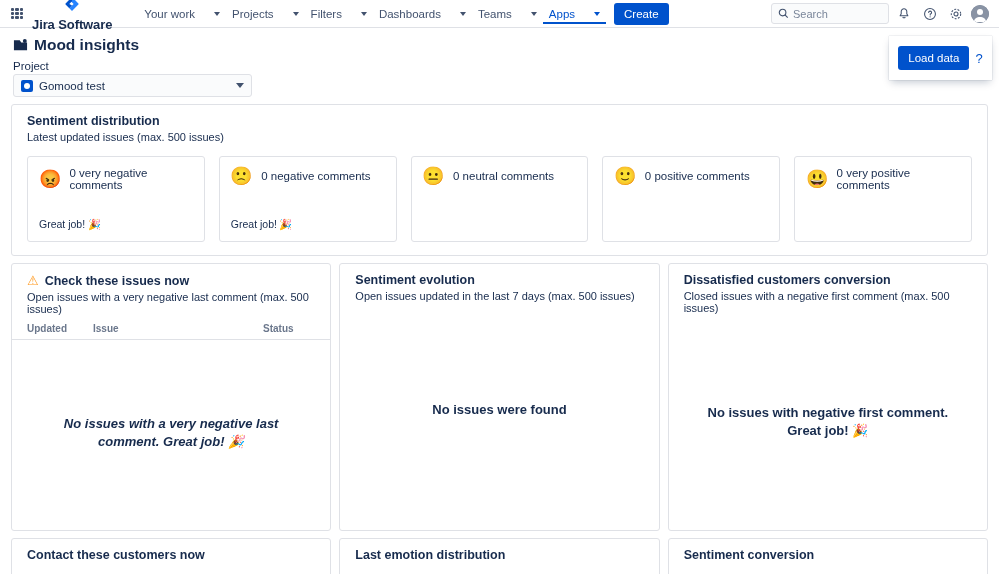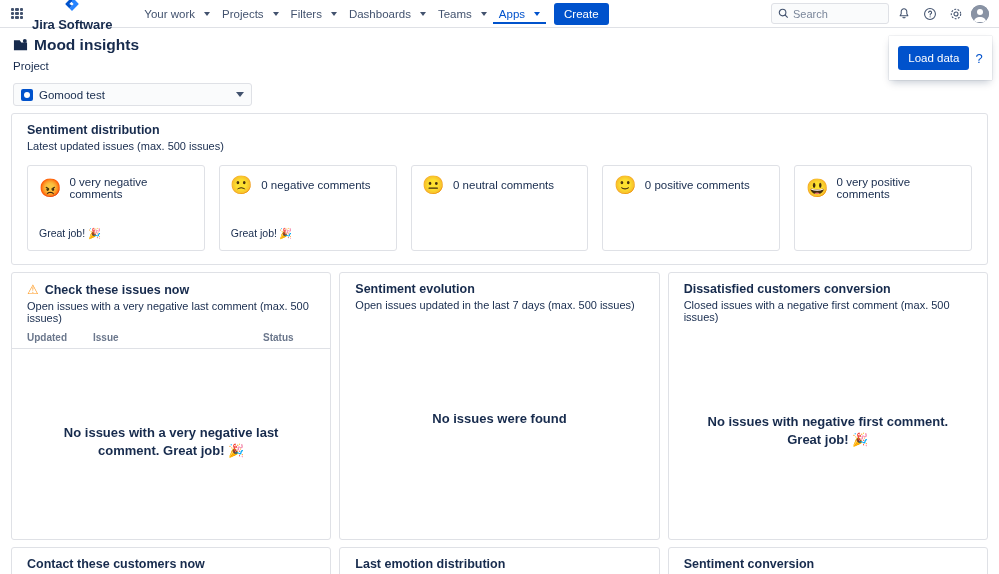--- a/index.html
+++ b/index.html
@@ -50,21 +50,21 @@
   }
   .brand-logo svg { display:block; }
   .brand-text {
     font-size: 13px;
     font-weight: 700;
     color: #172b4d;
     letter-spacing: -0.1px;
   }
 
   .navitem {
-    display: flex; align-items: center; gap: 9px;
+    display: flex; align-items: center; gap: 19px;
     font-size: 11.5px;
     color: #42526e;
     padding: 4px 6px;
     border-radius: 3px;
     cursor: pointer;
     white-space: nowrap;
   }
   .navitem.active {
     color: #0052cc;
     box-shadow: inset 0 -2px 0 #0052cc;
@@ -177,21 +177,21 @@
     font-size: 13px;
     cursor: pointer;
     user-select: none;
   }
 
   
   .proj-wrap { padding: 2px 13px 0 13px; }
   .proj-label {
     font-size: 11.5px;
     color: #172b4d;
-    margin-bottom: 11px;
+    margin-bottom: 2px;
   }
   .proj-select {
     width: 239px;
     height: 23px;
     border: 1px solid #dfe1e6;
     border-radius: 3px;
     background: #fafbfc;
     display: flex;
     align-items: center;
     padding: 0 7px;
@@ -297,21 +297,21 @@
     text-align: center;
     padding: 0 24px;
     line-height: 1.35;
   }
   .empty-wrap {
     display: flex;
     align-items: center;
     justify-content: center;
   }
 
-  .big-card-body { height: 186px; }
+  .big-card-body { height: 186px; font-style: italic; }
   .bottom-card-title { padding: 9px 15px 14px 15px; }
 </style>
 </head>
 <body>
 
 <div class="topnav">
   <div class="appswitcher">
     <span class="grid-dots">
       <i></i>
         <i></i>

